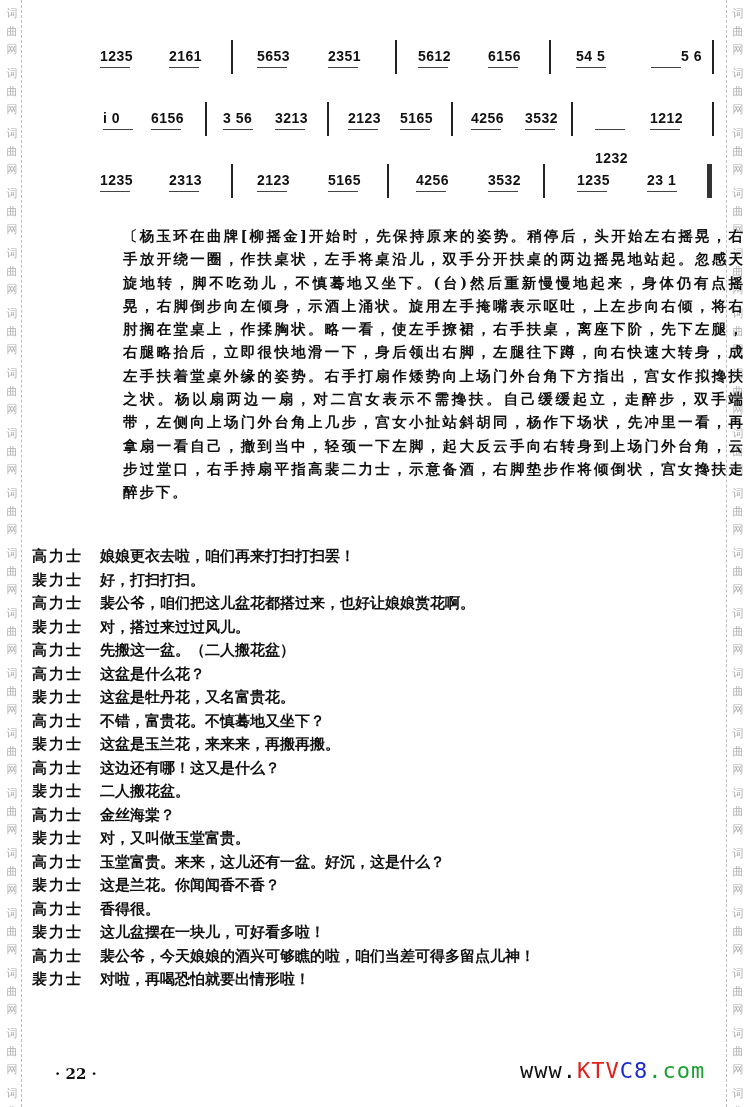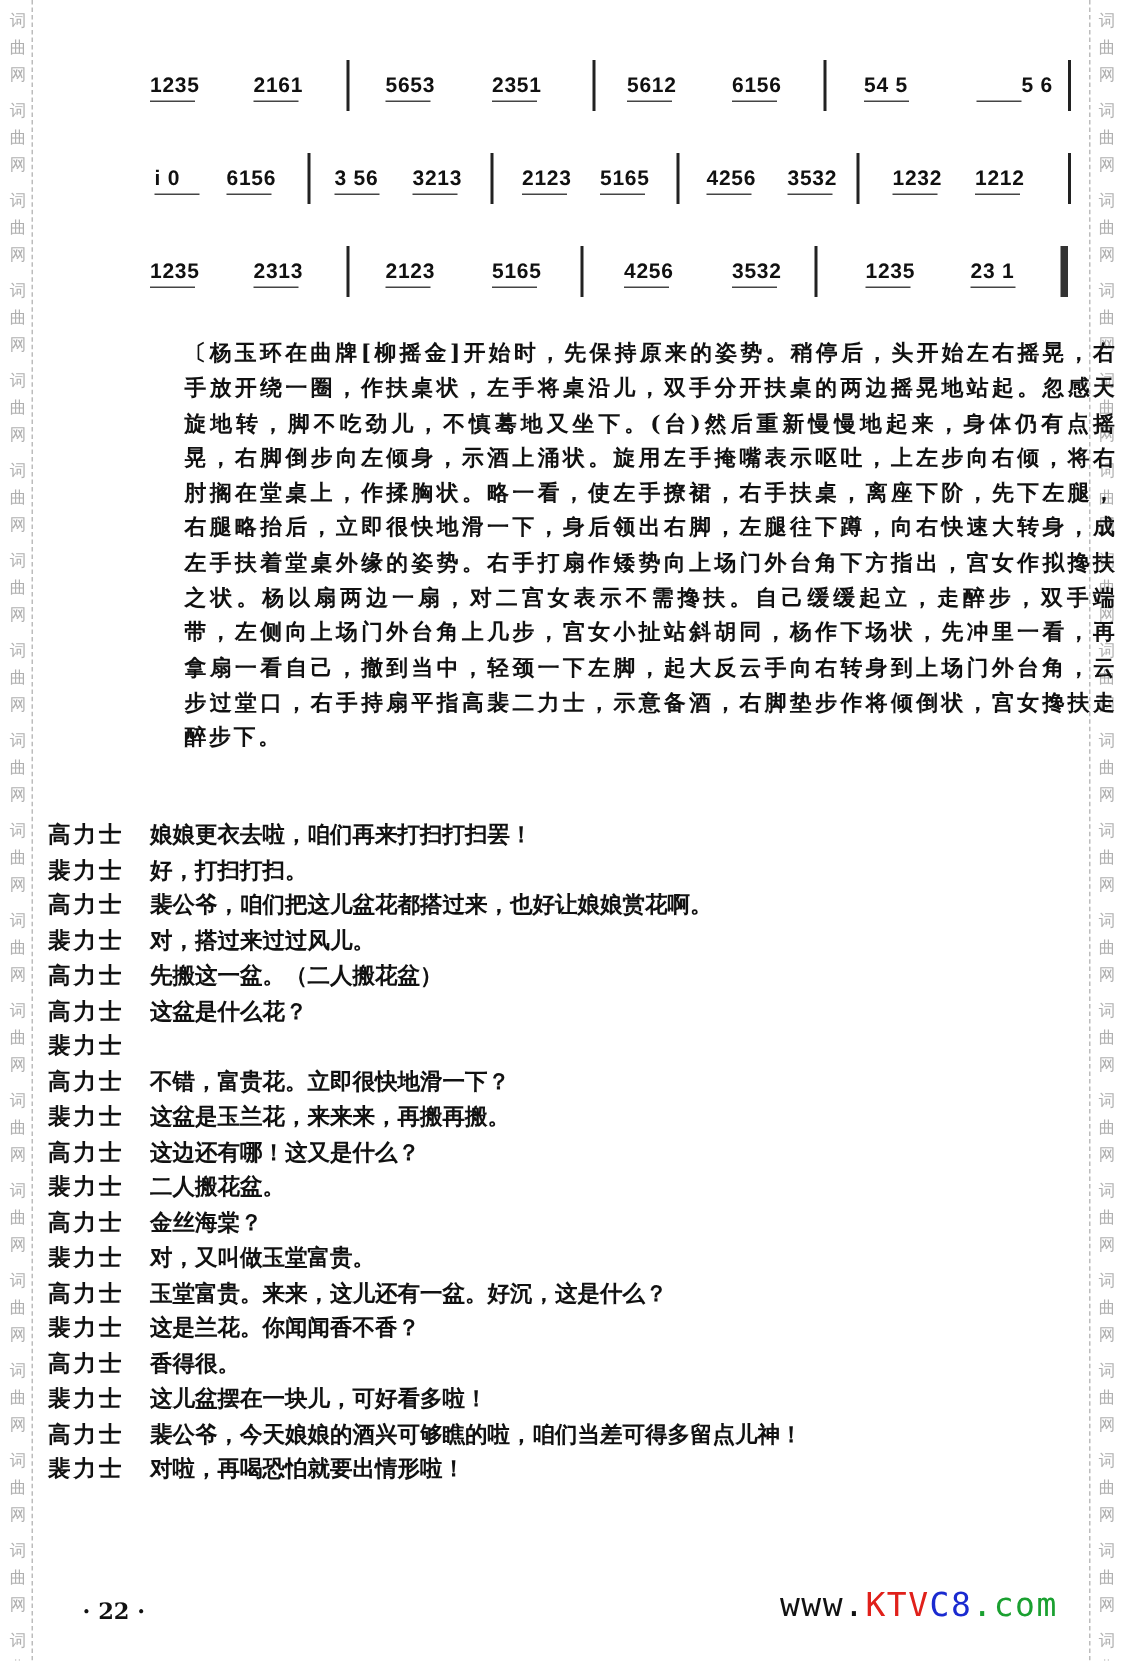--- a/index.html
+++ b/index.html
@@ -274,21 +274,21 @@
       <span class="cell" style="left: 180px;">3213</span>
       <div class="under" style="left: 180px; top: 33px; width: 30px;"></div>
       <span class="cell" style="left: 253px;">2123</span>
       <div class="under" style="left: 253px; top: 33px; width: 30px;"></div>
       <span class="cell" style="left: 305px;">5165</span>
       <div class="under" style="left: 305px; top: 33px; width: 30px;"></div>
       <span class="cell" style="left: 376px;">4256</span>
       <div class="under" style="left: 376px; top: 33px; width: 30px;"></div>
       <span class="cell" style="left: 430px;">3532</span>
       <div class="under" style="left: 430px; top: 33px; width: 30px;"></div>
-      <span class="cell" style="left: 500px;">1232</span>
+      <span class="cell" style="left: 500px; margin-top: 40px;">1232</span>
       <div class="under" style="left: 500px; top: 33px; width: 30px;"></div>
       <span class="cell" style="left: 555px;">1212</span>
       <div class="under" style="left: 555px; top: 33px; width: 30px;"></div>
       <div class="bar" style="left: 110px;"></div>
       <div class="bar" style="left: 232px;"></div>
       <div class="bar" style="left: 356px;"></div>
       <div class="bar" style="left: 476px;"></div>
       <div class="bar" style="left: 617px;"></div>
     </div>
     <div class="score-row">
@@ -337,24 +337,25 @@
     <div class="line">
       <span class="speaker">高力士</span>
       <span class="speech">先搬这一盆。（二人搬花盆）</span>
     </div>
     <div class="line">
       <span class="speaker">高力士</span>
       <span class="speech">这盆是什么花？</span>
     </div>
     <div class="line">
       <span class="speaker">裴力士</span>
-    </div>
-    <div class="line">
-      <span class="speaker">高力士</span>
-      <span class="speech">不错，富贵花。立即很快地滑一下？</span>
+      <span class="speech">这盆是牡丹花，又名富贵花。</span>
+    </div>
+    <div class="line">
+      <span class="speaker">高力士</span>
+      <span class="speech">不错，富贵花。不慎蓦地又坐下？</span>
     </div>
     <div class="line">
       <span class="speaker">裴力士</span>
       <span class="speech">这盆是玉兰花，来来来，再搬再搬。</span>
     </div>
     <div class="line">
       <span class="speaker">高力士</span>
       <span class="speech">这边还有哪！这又是什么？</span>
     </div>
     <div class="line">

